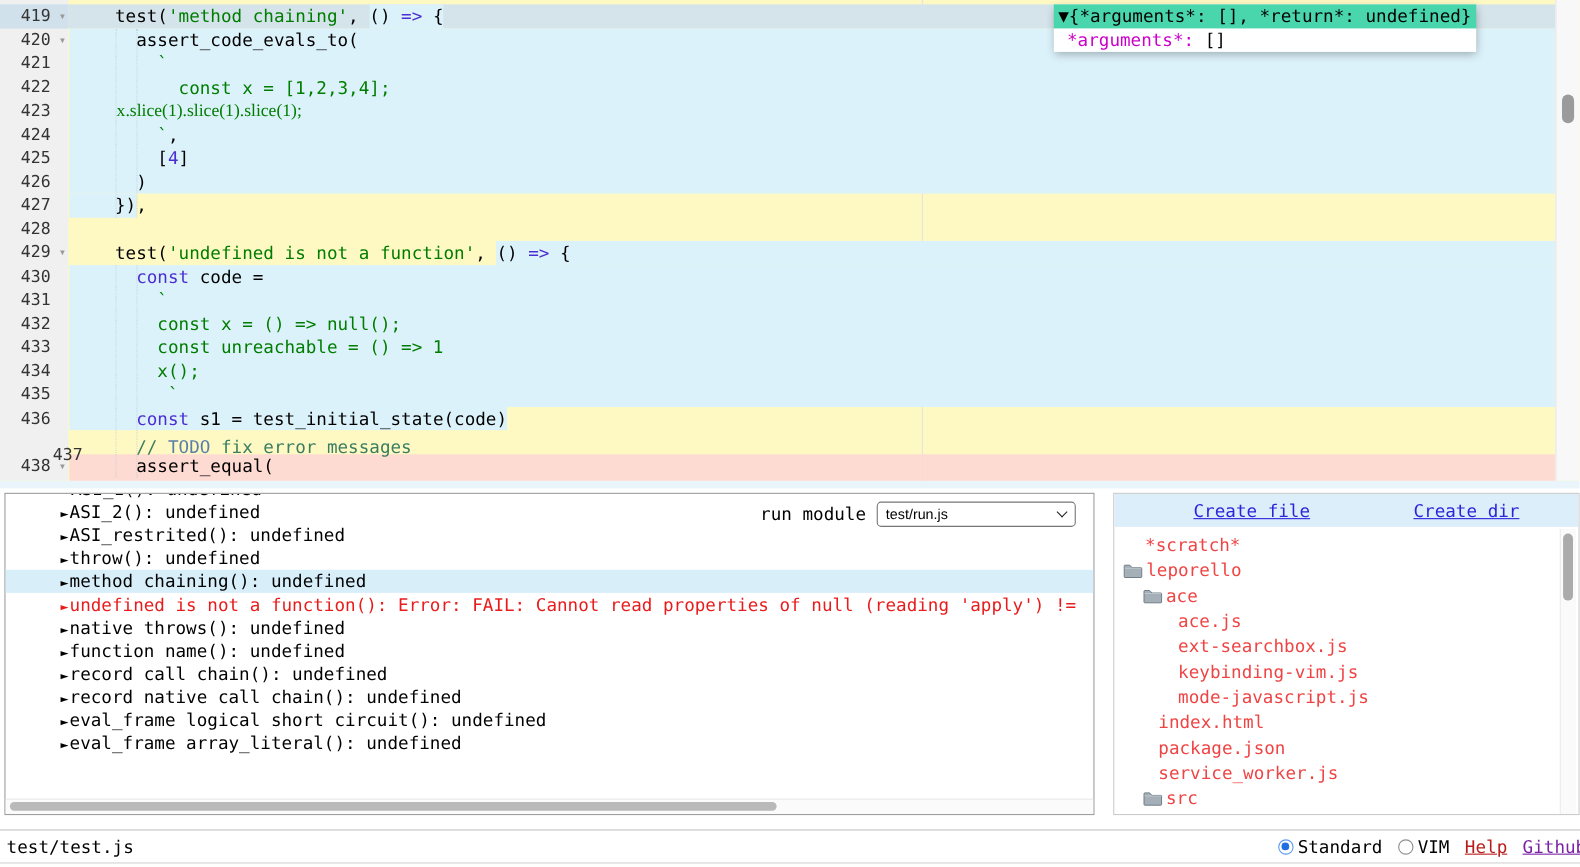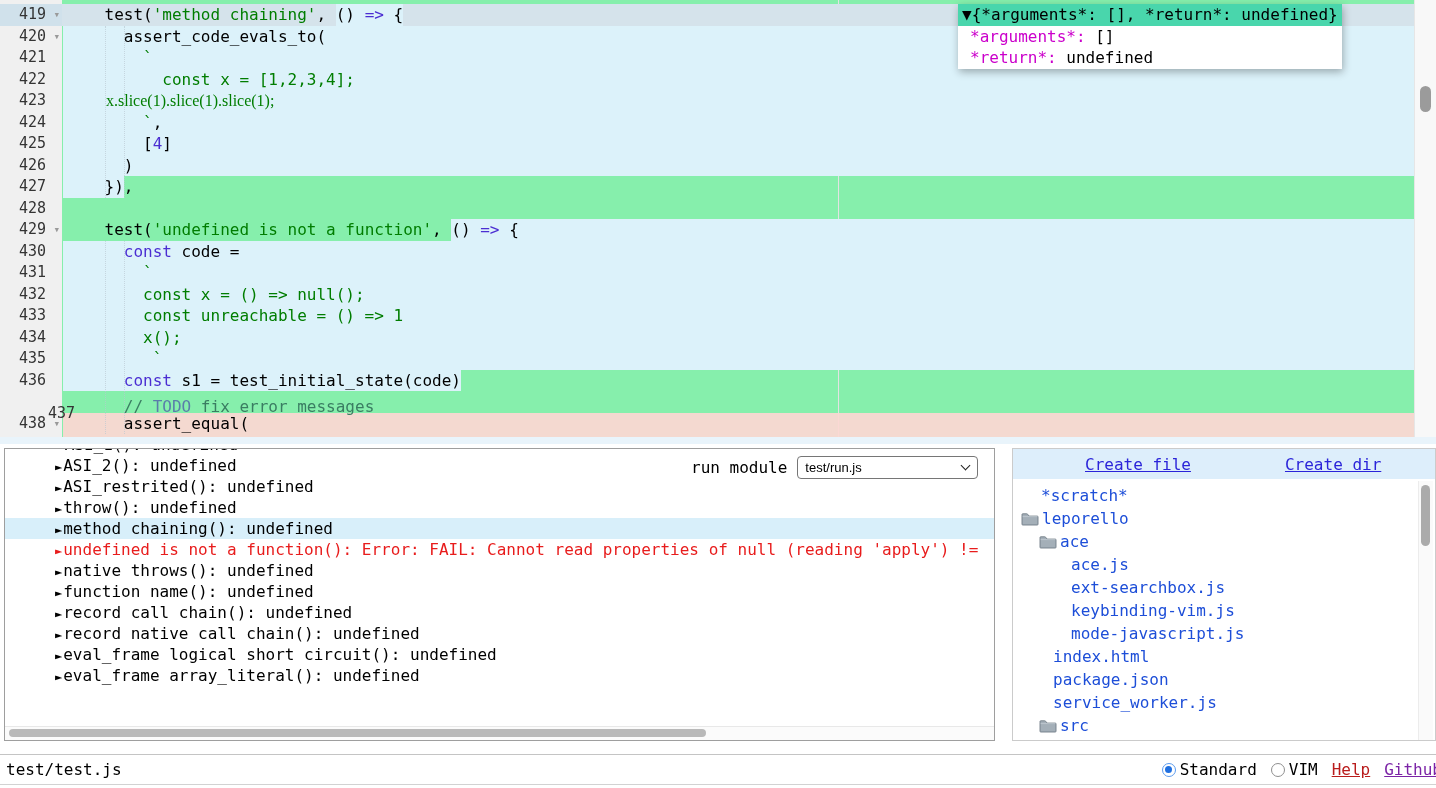--- a/index.html
+++ b/index.html
@@ -1,18 +1,18 @@
 <!DOCTYPE html>
 <html><head>
 <meta charset="utf-8">
 <style>
   html,body{margin:0;padding:0;width:1436px;height:788px;overflow:hidden;background:#fff;
     font-family:"DejaVu Sans Mono",monospace;}
   
-  .editor{position:absolute;left:0;top:0;width:1436px;height:437px;background:#86efac;overflow:hidden;}
+  .editor{position:absolute;left:0;top:0;width:1436px;height:437px;background:#fef9c3;overflow:hidden;}
   .gutter{position:absolute;left:0;top:0;width:62px;height:437px;background:#f0f0f0;z-index:3;}
   .gutter-row{position:absolute;left:0;width:62px;height:21.5px;line-height:21.5px;
     font-size:15px;color:#343434;text-align:right;padding-right:16px;box-sizing:border-box;}
   .gutter-row.active{background:#d0e1eb;}
   .fold-arrow{position:absolute;right:2px;top:0;color:#9a9a9a;font-size:11px;line-height:21.5px;}
   .ruler{position:absolute;left:838px;top:0;width:1px;height:437px;background:#e3e3e3;z-index:1;}
   .marker{position:absolute;z-index:2;}
   .mk-active{background:#d5e3eb;}
   .mk-sel{background:#dcf2fa;}
   .mk-error{background:rgba(253,215,211,0.93);}
@@ -50,21 +50,21 @@
   .chev{position:absolute;right:9px;top:6px;width:6px;height:6px;border-right:1.8px solid #222;
     border-bottom:1.8px solid #222;transform:rotate(45deg);pointer-events:none;}
   .hscroll{position:absolute;left:0;right:0;bottom:0;height:13px;background:#fbfbfb;border-top:1px solid #e8e8e8;}
   .hscroll .thumb{position:absolute;left:4px;top:2px;width:697px;height:8px;background:#b9b9b9;border-radius:4px;}
   .files-panel{position:absolute;left:1012px;top:448px;width:424px;height:293px;background:#fff;
     border:1px solid #cbcbcb;box-sizing:border-box;overflow:hidden;}
   .files-header{height:30px;background:#ddeefb;display:flex;align-items:center;}
   .files-header a{font-size:16px;color:#2b24d9;text-decoration:underline;cursor:pointer;}
   .link-create-file{margin-left:72px;} .link-create-dir{margin-left:94px;}
   .tree{position:absolute;left:0;top:30px;right:0;bottom:0;padding-top:5px;overflow:hidden;}
-  .tree-row{height:23px;line-height:23px;display:flex;align-items:center;font-size:16px;white-space:pre;color:#1d4ed8;}
+  .tree-row{height:23px;line-height:23px;display:flex;align-items:center;font-size:16px;white-space:pre;color:#ef4444;}
   .tree-row .folder{margin-right:3px;display:inline-flex;}
   .tree-scroll{position:absolute;right:2px;top:32px;width:14px;height:259px;background:#fafafa;border-left:1px solid #ececec;}
   .tree-scroll .thumb{position:absolute;left:2px;top:4px;width:9px;height:61px;background:#ababab;border-radius:4.5px;}
   
   .statusbar{position:absolute;left:0;top:754px;width:1436px;height:29px;background:#fff;
     border-top:1px solid #c4c4c4;border-bottom:1px solid #d2d2d2;box-sizing:content-box;
     display:flex;align-items:center;justify-content:space-between;padding:0 14px 0 6px;font-size:16px;}
   .statusbar .right{display:flex;align-items:center;gap:14px;}
   .radio-group{display:flex;align-items:center;gap:4px;cursor:pointer;}
   .radio{width:14px;height:14px;border-radius:50%;border:1.5px solid #8f8f8f;background:#fff;box-sizing:border-box;}
@@ -140,21 +140,20 @@
       <div class="code-row" style="top: 412.5px;"><span>      assert_equal(</span></div>
       <div class="code-row" style="top: 434px;"><span>        calltree_to_string(s1),</span></div>
     </div>
   <div class="ed-scroll">
     <div class="thumb"></div>
   </div>
   <div class="tooltip">
     <div class="tt-header">▼{*arguments*: [], *return*: undefined}</div>
     <div class="tt-body">
       <div class="tt-row"><span class="tt-key">*arguments*:</span><span> []</span></div>
-      <div class="tt-row"><span class="tt-key">*return*:</span><span> undefined</span></div>
     </div>
   </div>
 </div>
 <div class="editor-gap"></div>
 
 <div class="results-panel">
   <div class="run-module">
     <label>run module</label>
     <span class="select-wrap">
       <select>

